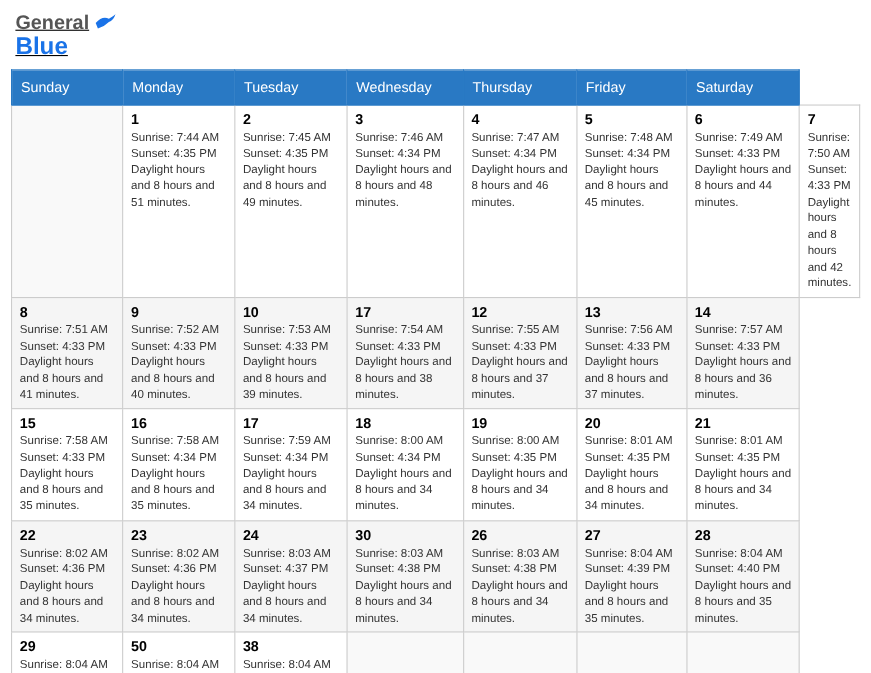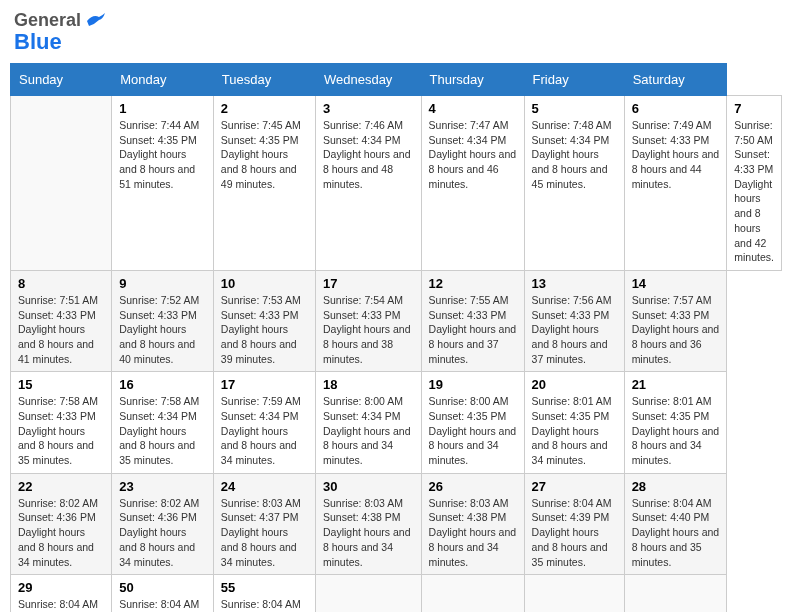--- a/index.html
+++ b/index.html
@@ -65,20 +65,21 @@
       color: #333;
       line-height: 1.4;
     }
     .empty-cell {
       background: #f9f9f9 !important;
     }
     .logo-container {
       display: flex;
       align-items: center;
       gap: 2px;
+      text-decoration: underline;
     }
     .general-text { color: #555; font-size: 18px; font-weight: bold; }
     .blue-text { color: #1a73e8; font-size: 22px; font-weight: bold; }
   </style>
 </head>
 <body>
 
 <div class="header">
   <div class="logo-container">
     <div>
@@ -175,21 +176,21 @@
         <td><span class="day-num">27</span>
         <span class="day-info">Sunrise: 8:04 AM<br>Sunset: 4:39 PM<br>Daylight hours and 8 hours and 35 minutes.</span></td>
         <td><span class="day-num">28</span>
         <span class="day-info">Sunrise: 8:04 AM<br>Sunset: 4:40 PM<br>Daylight hours and 8 hours and 35 minutes.</span></td>
       </tr>
       <tr>
         <td><span class="day-num">29</span>
         <span class="day-info">Sunrise: 8:04 AM<br>Sunset: 4:41 PM<br>Daylight hours and 8 hours and 36 minutes.</span></td>
         <td><span class="day-num">50</span>
         <span class="day-info">Sunrise: 8:04 AM<br>Sunset: 4:41 PM<br>Daylight hours and 8 hours and 37 minutes.</span></td>
-        <td><span class="day-num">55</span>
+        <td><span class="day-num">38</span>
         <span class="day-info">Sunrise: 8:04 AM<br>Sunset: 4:42 PM<br>Daylight hours and 8 hours and 38 minutes.</span></td>
         <td class="empty-cell"></td>
         <td class="empty-cell"></td>
         <td class="empty-cell"></td>
         <td class="empty-cell"></td>
       </tr>
     </tbody>
 </table>
 
 </body></html>

